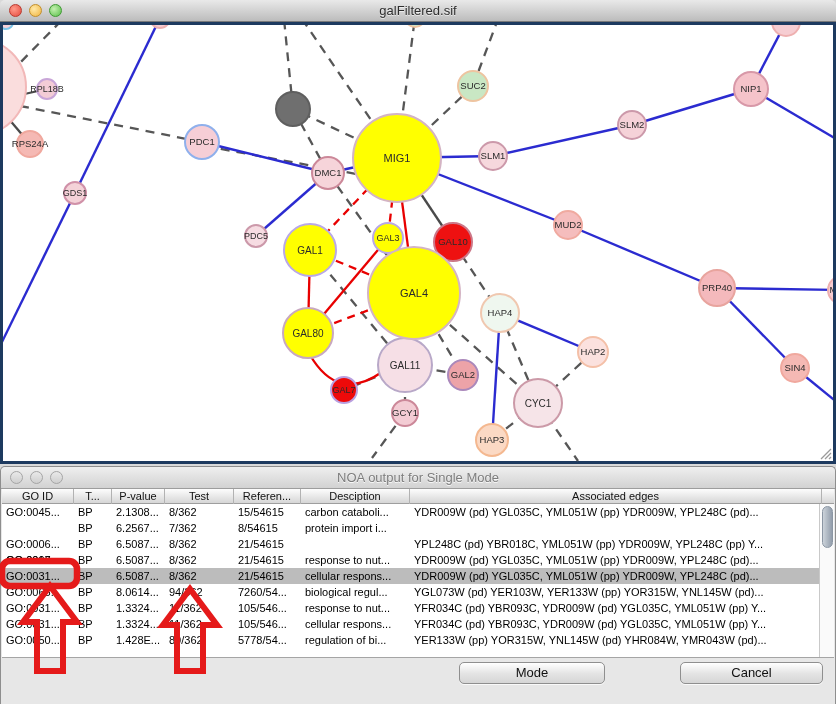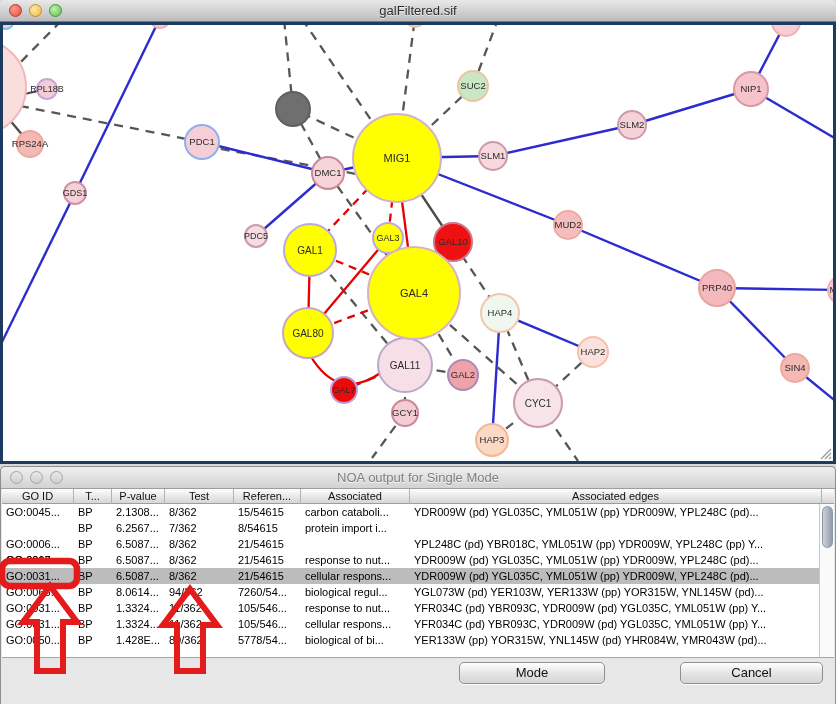--- a/index.html
+++ b/index.html
@@ -196,21 +196,21 @@
     </div>
     <div class="title">NOA output for Single Mode</div>
   </div>
   <div id="table-wrap">
     <div id="thead">
         <div class="hcell" style="left: 0px; width: 72px;">GO ID</div>
         <div class="hcell" style="left: 72px; width: 38px;">T...</div>
         <div class="hcell" style="left: 110px; width: 53px;">P-value</div>
         <div class="hcell" style="left: 163px; width: 69px;">Test</div>
         <div class="hcell" style="left: 232px; width: 67px;">Referen...</div>
-        <div class="hcell" style="left: 299px; width: 109px;">Associated</div>
+        <div class="hcell" style="left: 299px; width: 109px;">Desciption</div>
         <div class="hcell" style="left: 408px; width: 412px;">Associated edges</div>
       </div>
     <div id="tbody">
         <div class="trow" style="top: 0px;">
           <div class="tcell" style="left: 0px; width: 72px;">GO:0045...</div>
           <div class="tcell" style="left: 72px; width: 38px;">BP</div>
           <div class="tcell" style="left: 110px; width: 53px;">2.1308...</div>
           <div class="tcell" style="left: 163px; width: 69px;">8/362</div>
           <div class="tcell" style="left: 232px; width: 67px;">15/54615</div>
           <div class="tcell" style="left: 299px; width: 109px;">carbon cataboli...</div>
@@ -277,21 +277,21 @@
           <div class="tcell" style="left: 232px; width: 67px;">105/546...</div>
           <div class="tcell" style="left: 299px; width: 109px;">cellular respons...</div>
           <div class="tcell" style="left: 408px; width: 412px;">YFR034C (pd) YBR093C, YDR009W (pd) YGL035C, YML051W (pp) Y...</div>
         </div>
         <div class="trow" style="top: 128px;">
           <div class="tcell" style="left: 0px; width: 72px;">GO:0050...</div>
           <div class="tcell" style="left: 72px; width: 38px;">BP</div>
           <div class="tcell" style="left: 110px; width: 53px;">1.428E...</div>
           <div class="tcell" style="left: 163px; width: 69px;">80/362</div>
           <div class="tcell" style="left: 232px; width: 67px;">5778/54...</div>
-          <div class="tcell" style="left: 299px; width: 109px;">biological of bi...</div>
+          <div class="tcell" style="left: 299px; width: 109px;">regulation of bi...</div>
           <div class="tcell" style="left: 408px; width: 412px;">YER133W (pp) YOR315W, YNL145W (pd) YHR084W, YMR043W (pd)...</div>
         </div>
       </div>
     <div id="scrollbar">
       <div id="scroll-thumb"></div>
     </div>
   </div>
   <button class="mac-btn" style="left:458px; top:195px; width:146px;">Mode</button>
   <button class="mac-btn" style="left:679px; top:195px; width:143px;">Cancel</button>
 </div>

